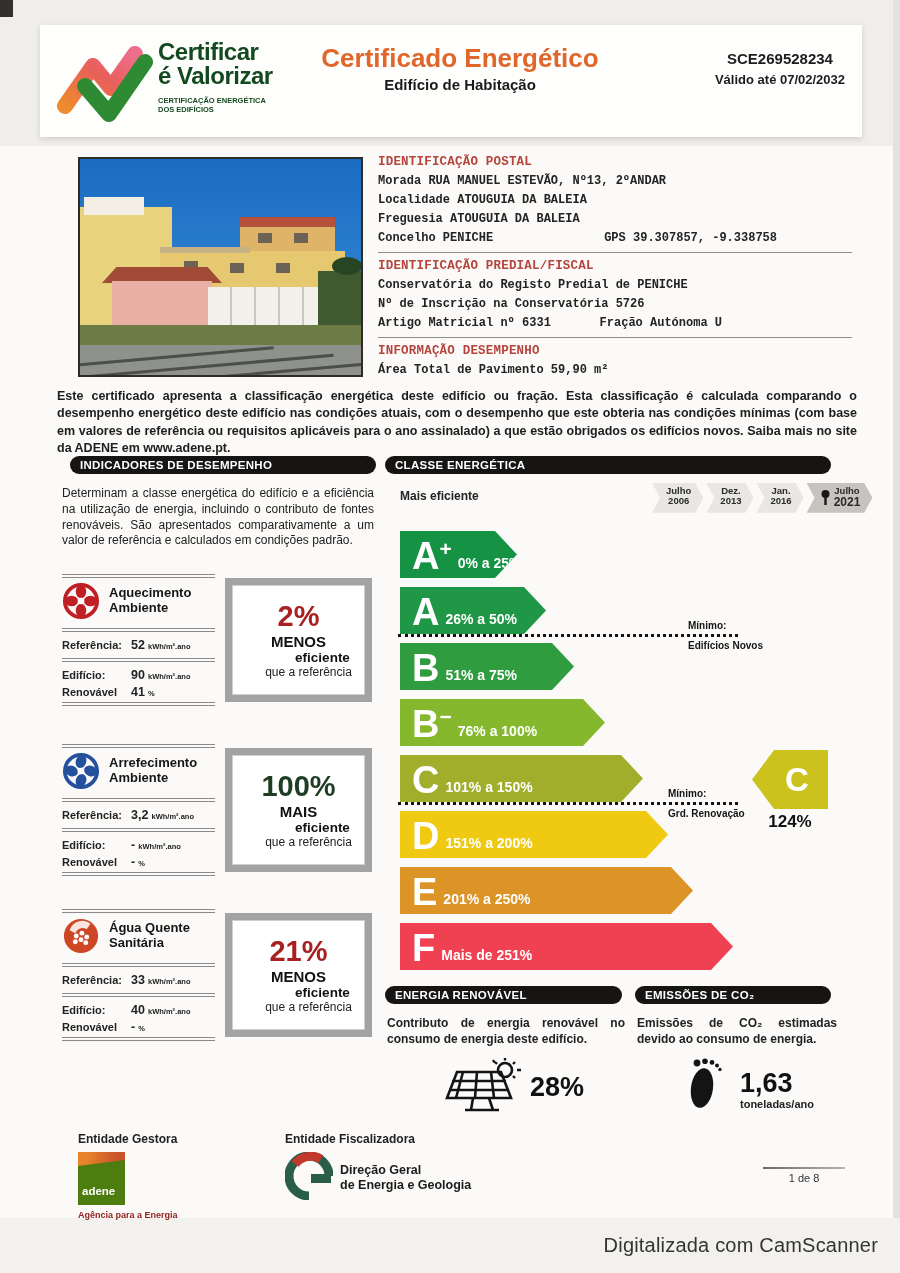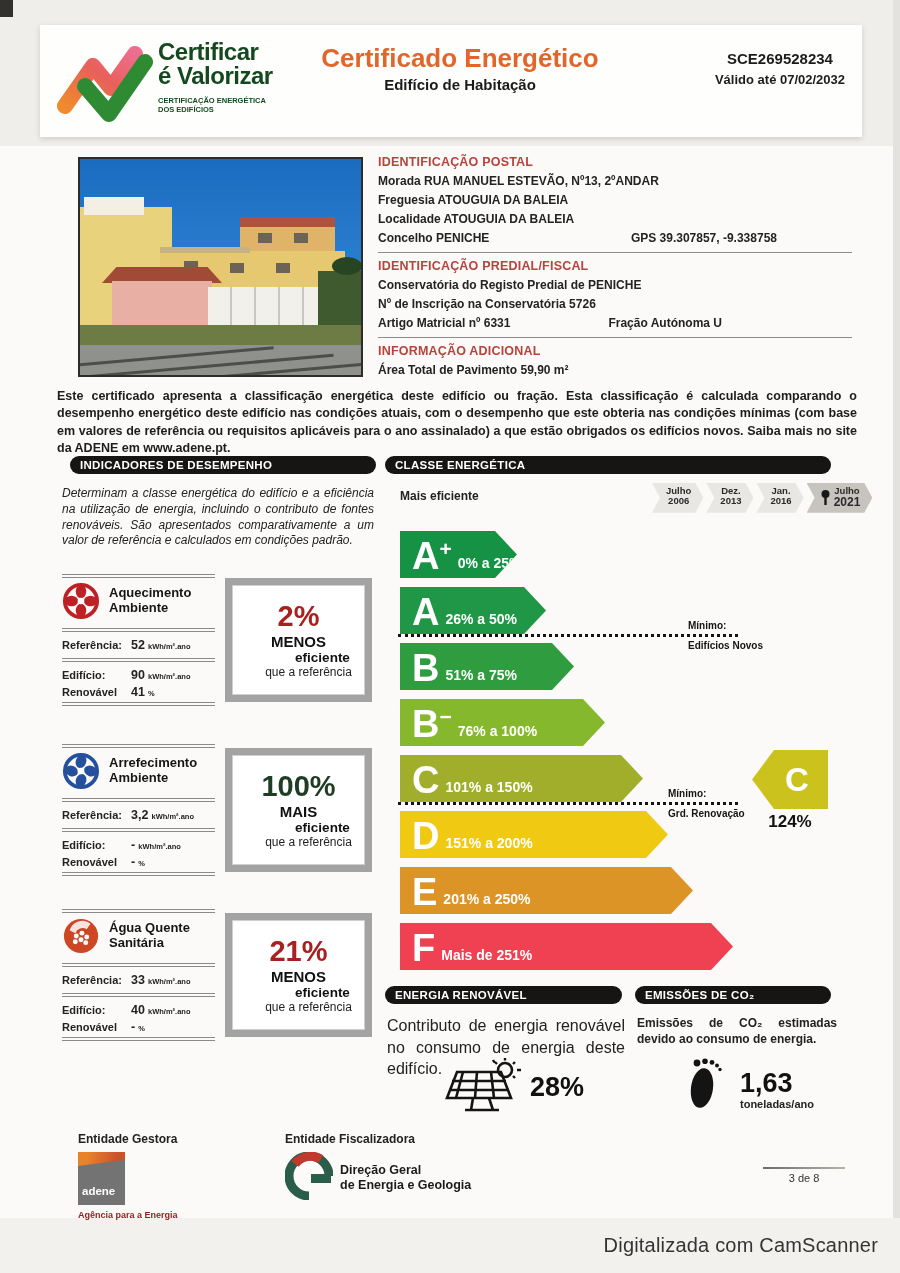--- a/index.html
+++ b/index.html
@@ -46,31 +46,31 @@
     background:repeating-linear-gradient(90deg,#f2f0ea 0 22px,#c9c7c0 22px 24px); }
   .grass-right { position:absolute; left:238px; top:112px; width:50px; height:62px; background:#3f5a2e; }
   .tree { position:absolute; left:252px; top:98px; width:30px; height:18px; background:#274522; border-radius:50%; }
   .grass { position:absolute; left:0; top:166px; width:100%; height:26px; background:#6d7c44; }
   .road { position:absolute; left:0; top:186px; width:100%; height:36px; background:#8e918c; }
   .rail { position:absolute; height:3px; background:#4c4e49; transform:rotate(-5deg); }
   
   .sec-head { color:#b5443c; font-weight:bold; font-size:12.5px; letter-spacing:.2px; }
   .id-line { font-size:12px; font-weight:600; color:#232323; margin-top:5px; }
   .id-hr { border:0; border-top:1.5px solid #8f8d89; margin:7px 0 6px 0; }
-  .id-block { left:378px; top:155px; width:474px; }
+  .id-block { left:378px; top:155px; width:474px;font-family:Liberation Mono, monospace; }
   .id-right { position:absolute; right:0; font-size:12px; font-weight:600; color:#232323; }
   
   .intro { left:57px; top:388px; width:800px; font-size:12.5px; font-weight:bold;
     text-align:justify; line-height:1.38; color:#1d1d1d; }
   
   .black-bar { background:#161514; color:#fff; font-weight:bold; font-size:11.5px;
     border-radius:9px; height:18px; line-height:18px; padding-left:10px; letter-spacing:.3px; }
   
   .ind-desc { left:62px; top:486px; width:312px; font-size:12px; text-align:justify;
-    line-height:1.32; color:#222;font-style:italic; }
+    line-height:1.32; color:#222; }
   .card { left:62px; width:312px; height:132px; }
   .card-left { position:absolute; left:0; top:0; width:153px; height:132px; }
   .hr2 { height:4px; border-top:1px solid #8a8a8a; border-bottom:1px solid #8a8a8a; }
   .card-title-row { position:absolute; left:0; top:8px; display:flex; align-items:center; gap:9px; }
   .card-title { font-weight:bold; font-size:13px; line-height:1.15; color:#151515; }
   .vrow { position:absolute; left:0; width:153px; font-size:11px; color:#222; }
   .vrow .lab { display:inline-block; width:66px; font-weight:600; }
   .vrow .val { font-weight:bold; font-size:12.5px; }
   .vrow .unit { font-size:7.5px; font-weight:600; }
   .pct-box { position:absolute; left:163px; top:4px; width:147px; height:124px;
@@ -97,29 +97,29 @@
   .cl-range { font-size:14px; font-weight:bold; margin:0 0 3px 7px; white-space:nowrap; }
   .dotline { height:0; border-top:3px dotted #141414; }
   .min-lab { font-size:10px; color:#141414; line-height:1; }
   .min-lab b { font-size:10px; }
   .rating-badge { left:752px; top:750px; width:76px; height:59px; color:#fff;
     clip-path:polygon(22px 0,100% 0,100% 100%,22px 100%,0 50%);
     display:flex; align-items:center; justify-content:center; padding-left:14px;
     font-size:33px; font-weight:bold; }
   .rating-val { left:752px; top:812px; width:76px; text-align:center; font-size:17px; font-weight:bold; color:#111; }
   
-  .ren-desc { left:387px; top:1015px; width:238px; font-size:16px; font-weight:400;
+  .ren-desc { left:387px; top:1015px; width:238px; font-size:12px; font-weight:700;
     text-align:justify; line-height:1.35; color:#222; }
   .co2-desc { left:637px; top:1015px; width:200px; font-size:12px; font-weight:600;
     text-align:justify; line-height:1.35; color:#222; }
   .big-val { font-size:27px; font-weight:bold; color:#111; }
   .small-unit { font-size:11px; font-weight:600; color:#222; }
   
   .foot-label { font-size:12px; font-weight:600; color:#222; }
-  .adene-logo { left:78px; top:1152px; width:47px; height:53px; background:#737373; overflow:hidden; }
+  .adene-logo { left:78px; top:1152px; width:47px; height:53px; background:#4d7c0f; overflow:hidden; }
   .adene-top { position:absolute; left:0; top:0; width:47px; height:14px;
     background:linear-gradient(100deg,#e8832c 20%,#c9542a 80%); 
     clip-path:polygon(0 0,100% 0,100% 58%,0 100%); }
   .adene-word { position:absolute; left:4px; bottom:8px; color:#fff; font-size:11.5px; font-weight:bold; }
   .adene-tag { left:78px; top:1210px; font-size:9px; font-weight:bold; color:#8e1f1c; }
   .dgeg-text { left:340px; top:1163px; font-size:12.5px; font-weight:bold; color:#1b1b1b; line-height:1.2; }
   .page-line { left:763px; top:1167px; width:82px; height:2px;
     background:linear-gradient(to right,#6c6c6c,#b9b2ab); }
   .page-no { left:763px; top:1172px; width:82px; text-align:center; font-size:11px; color:#333; }
   .camscanner { right:22px; top:1234px; font-size:20px; color:#343434; letter-spacing:.2px; }
@@ -178,36 +178,36 @@
   <div class="grass"></div>
   <div class="road"></div>
   <div class="rail" style="left:-6px;top:196px;width:200px"></div>
   <div class="rail" style="left:-6px;top:206px;width:260px"></div>
   <div class="rail" style="left:-6px;top:216px;width:300px"></div>
 </div>
 
 <div class="abs id-block">
   <div class="sec-head">IDENTIFICAÇÃO POSTAL</div>
   <div class="id-line">Morada RUA MANUEL ESTEVÃO, Nº13, 2ºANDAR</div>
+  <div class="id-line">Localidade ATOUGUIA DA BALEIA</div>
   <div class="id-line">Freguesia ATOUGUIA DA BALEIA</div>
-  <div class="id-line">Localidade ATOUGUIA DA BALEIA</div>
   <div class="id-line" style="position:relative">
     <span>Concelho PENICHE</span>
     <span class="id-right" style="right:75px">GPS 39.307857, -9.338758</span>
   </div>
   <hr class="id-hr">
   <div class="sec-head">IDENTIFICAÇÃO PREDIAL/FISCAL</div>
   <div class="id-line">Conservatória do Registo Predial de PENICHE</div>
   <div class="id-line">Nº de Inscrição na Conservatória 5726</div>
   <div class="id-line" style="position:relative">
     <span>Artigo Matricial nº 6331</span>
     <span class="id-right" style="right:130px">Fração Autónoma U</span>
   </div>
   <hr class="id-hr">
-  <div class="sec-head">INFORMAÇÃO ADICIONAL</div>
+  <div class="sec-head">INFORMAÇÃO DESEMPENHO</div>
   <div class="id-line">Área Total de Pavimento 59,90 m²</div>
 </div>
 
 <div class="abs intro">Este certificado apresenta a classificação energética deste edifício ou fração. Esta classificação é calculada comparando o desempenho energético deste edifício nas condições atuais, com o desempenho que este obteria nas condições mínimas (com base em valores de referência ou requisitos aplicáveis para o ano assinalado) a que estão obrigados os edifícios novos. Saiba mais no site da ADENE em www.adene.pt.</div>
 
 <div class="abs black-bar" style="left:70px;top:456px;width:306px">INDICADORES DE DESEMPENHO</div>
 <div class="abs ind-desc">Determinam a classe energética do edifício e a eficiência na utilização de energia, incluindo o contributo de fontes renováveis. São apresentados comparativamente a um valor de referência e calculados em condições padrão.</div>
 
 <div class="abs card" style="top:574px">
   <div class="card-left">
@@ -476,15 +476,15 @@
   <path d="M44,24 A20,20 0 1 1 24,4" fill="none" stroke="#2a5e4a" stroke-width="9" transform="rotate(90 24 24)"></path>
   <path d="M10,12 A20,20 0 0 1 36,7" fill="none" stroke="#c1392d" stroke-width="9"></path>
   <rect x="26" y="22" width="20" height="9" fill="#2a5e4a"></rect>
 </svg>
 <div class="abs dgeg-text">
   <div>Direção Geral</div>
   <div>de Energia e Geologia</div>
 </div>
 
 <div class="abs page-line"></div>
-<div class="abs page-no">3 de 8</div>
+<div class="abs page-no">1 de 8</div>
 
 <div class="abs camscanner">Digitalizada com CamScanner</div>
 
 </body></html>

